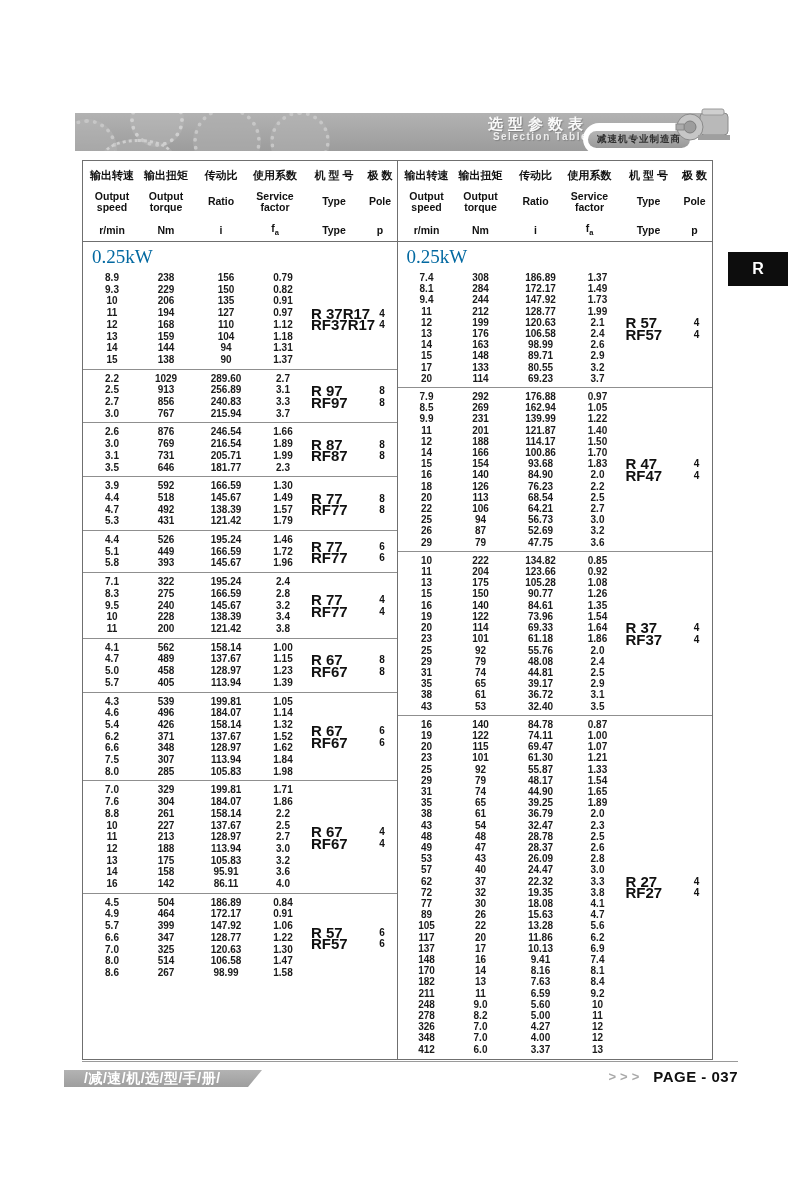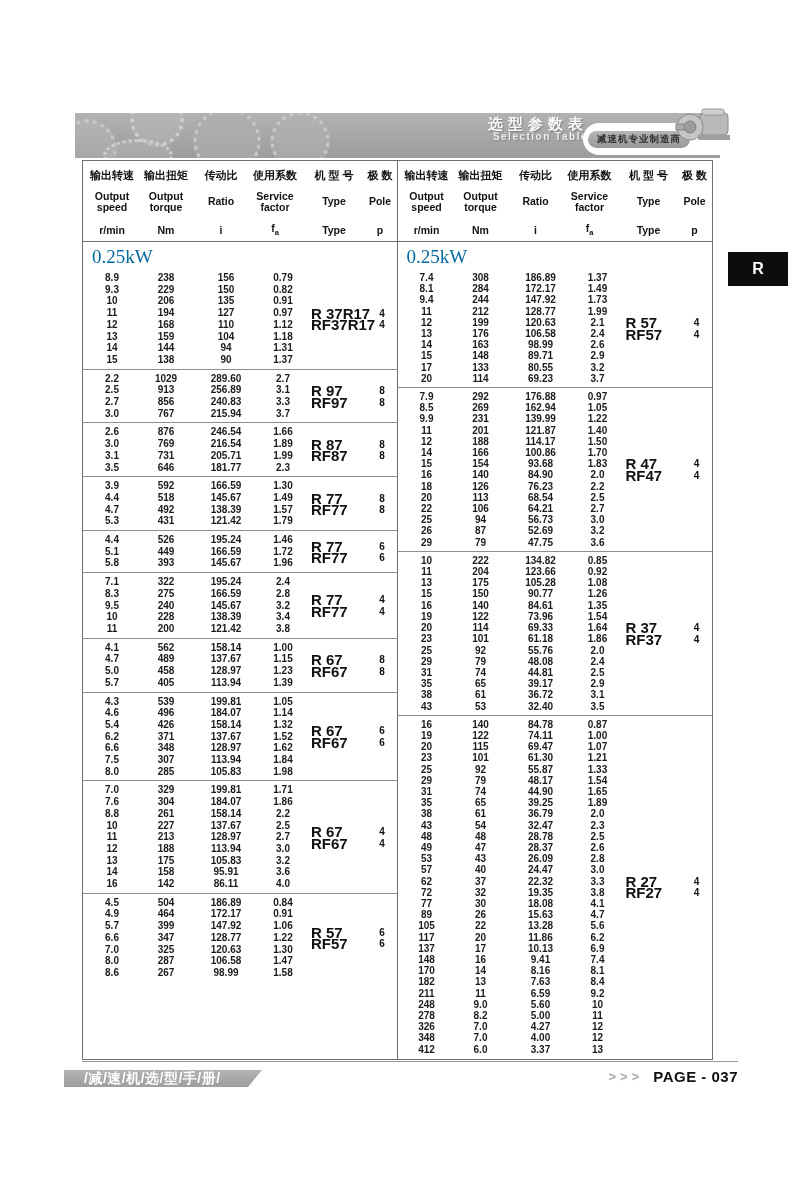--- a/index.html
+++ b/index.html
@@ -1,20 +1,20 @@
 <!DOCTYPE html>
 <html><head>
 <meta charset="utf-8">
 <style>
   html,body{margin:0;padding:0;background:#fff;}
   #page{position:relative;width:800px;height:1200px;background:#fff;overflow:hidden;
         font-family:"Liberation Sans",sans-serif;color:#111;}
 
   
-  .banner{position:absolute;left:75px;top:113px;width:645px;height:45px;
+  .banner{position:absolute;left:75px;top:113px;width:645px;height:38px;
           background:linear-gradient(#b2b2b2,#9c9c9c);overflow:hidden;}
   .gear{position:absolute;border-radius:50%;border:4px dotted #c7c7c7;background:rgba(190,190,190,.35);}
   .g1{left:-18px;top:6px;width:52px;height:52px;}
   .g2{left:55px;top:-20px;width:46px;height:46px;border-color:#cfcfcf;}
   .g3{left:118px;top:-6px;width:60px;height:60px;background:rgba(175,175,175,.55);}
   .g4{left:195px;top:-2px;width:52px;height:52px;background:rgba(180,180,180,.5);}
   .g5{left:28px;top:26px;width:64px;height:26px;border:3px dotted #cfcfcf;border-radius:50%;}
   .banner-title{position:absolute;right:132px;top:3px;text-align:right;line-height:1.05;}
   .banner-title .cn{font-size:15px;font-weight:bold;letter-spacing:5px;color:#fafafa;
                     text-shadow:1px 1px 1px #7e7e7e;}
@@ -554,21 +554,21 @@
               <span class="cell">1.22</span>
             </div>
             <div class="trow">
               <span class="cell">7.0</span>
               <span class="cell">325</span>
               <span class="cell">120.63</span>
               <span class="cell">1.30</span>
             </div>
             <div class="trow">
               <span class="cell">8.0</span>
-              <span class="cell">287</span>
+              <span class="cell">514</span>
               <span class="cell">106.58</span>
               <span class="cell">1.47</span>
             </div>
             <div class="trow">
               <span class="cell">8.6</span>
               <span class="cell">267</span>
               <span class="cell">98.99</span>
               <span class="cell">1.58</span>
             </div>
             <div class="typeblock">

